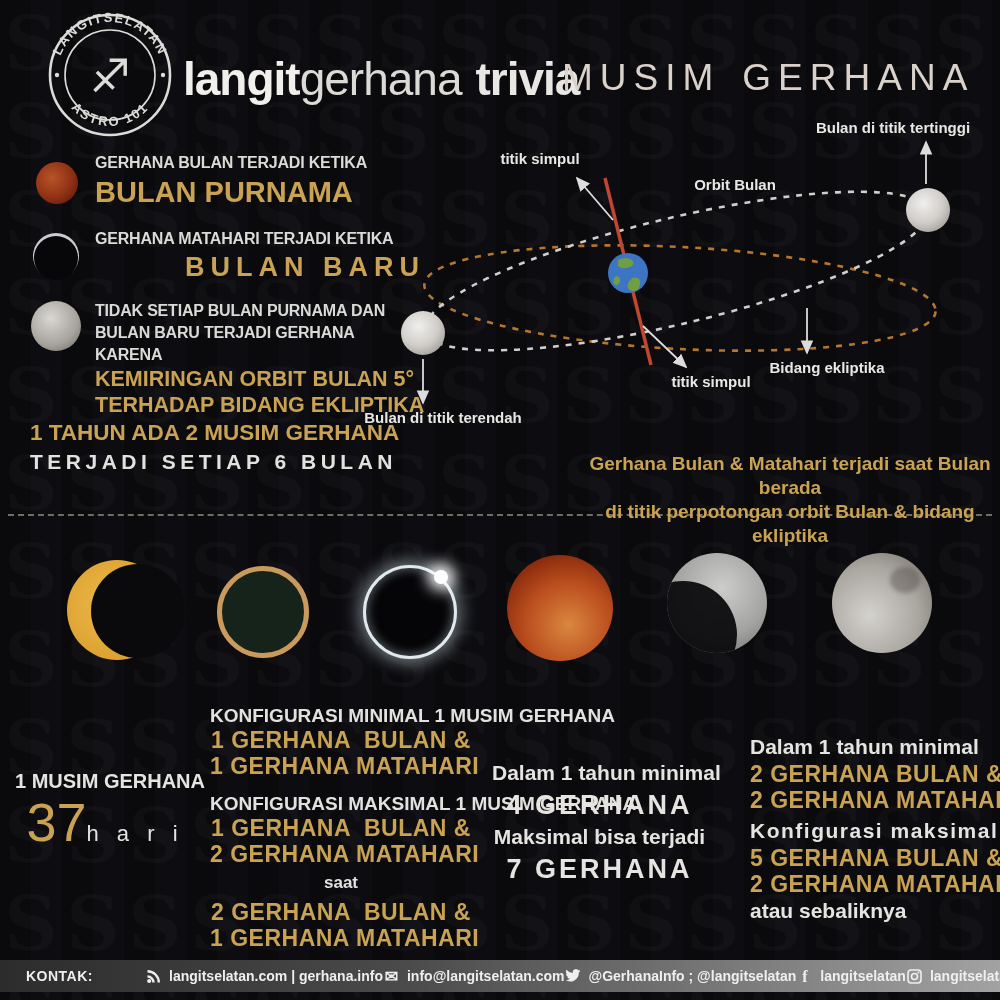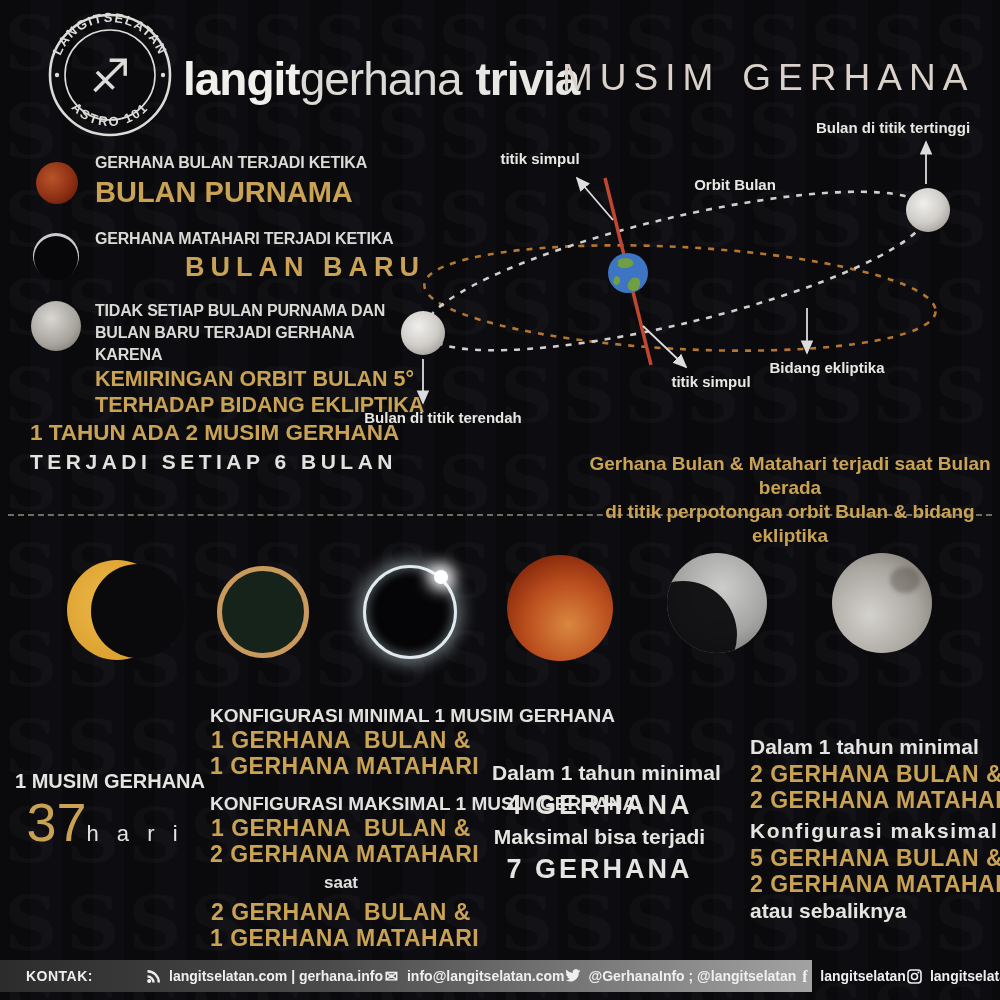--- a/index.html
+++ b/index.html
@@ -99,21 +99,21 @@
   #stat-year { left:492px; top:758px; width:215px; text-align:center; color:#e6e4e0; }
   #stat-year .sm { font-weight:bold; font-size:21px; line-height:30px; white-space:nowrap; }
   #stat-year .bg { font-weight:bold; font-size:27px; line-height:34px; letter-spacing:3px; }
 
   #stat-yearcfg { left:750px; top:733px; width:230px; text-align:left; }
   #stat-yearcfg .sm { font-weight:bold; font-size:21px; line-height:28px; color:#e6e4e0; white-space:nowrap; }
   #stat-yearcfg .sp { letter-spacing:1.5px; margin-top:4px; }
   #stat-yearcfg .cfg-g { white-space:nowrap; }
 
   
-  #footer { left:0; top:960px; width:812px; height:32px;
+  #footer { left:0; top:960px; width:1000px; height:32px;
     background:linear-gradient(to right,#2c2c2c 0%, #4a4a4a 40%, #7c7c7c 75%, #a2a2a2 100%);
     display:flex; align-items:center; font-size:14px; font-weight:bold; color:#efefef;
     padding:0 14px 0 26px; z-index:3; }
   #footer .kontak { margin-right:52px; letter-spacing:.5px; }
   .f-item { display:flex; align-items:center; gap:7px; margin-right:auto; white-space:nowrap; }
   .f-item:last-child { margin-right:0; }
   .f-ico { display:inline-flex; width:17px; height:17px; align-items:center; justify-content:center; }
   .f-ico svg { display:block; }
   .f-ico.ch { font-size:16px; line-height:17px; }
 </style>

